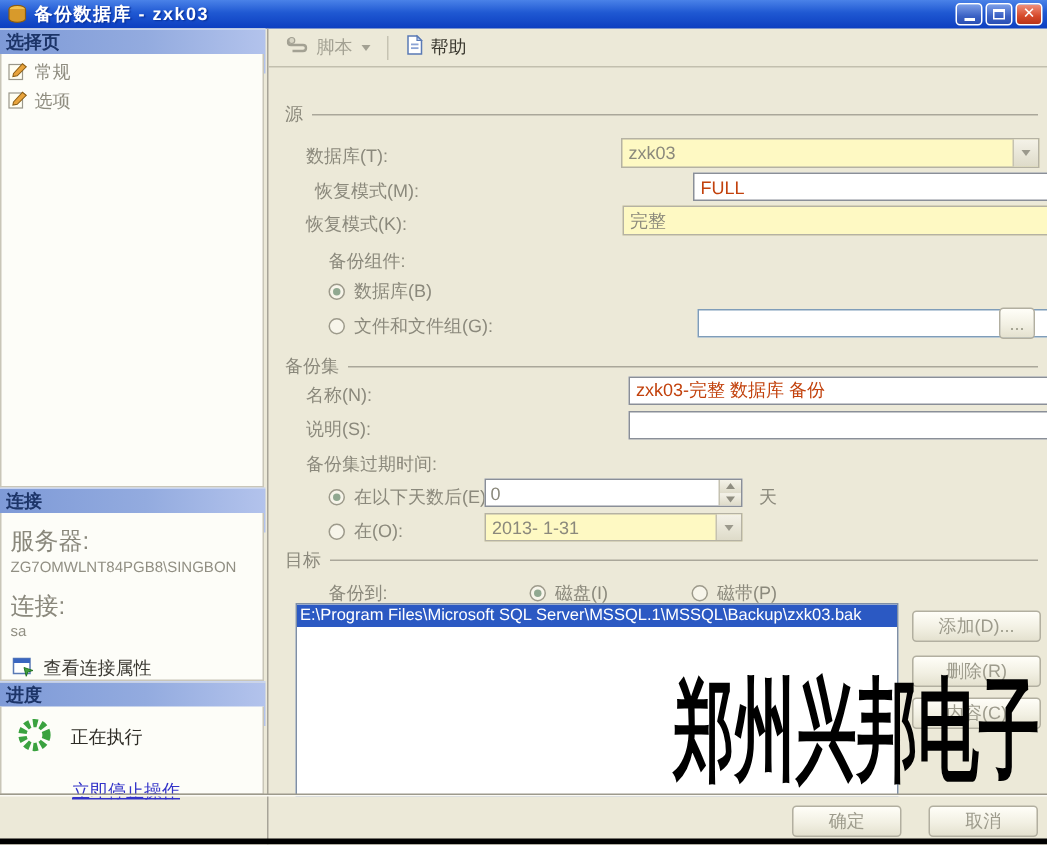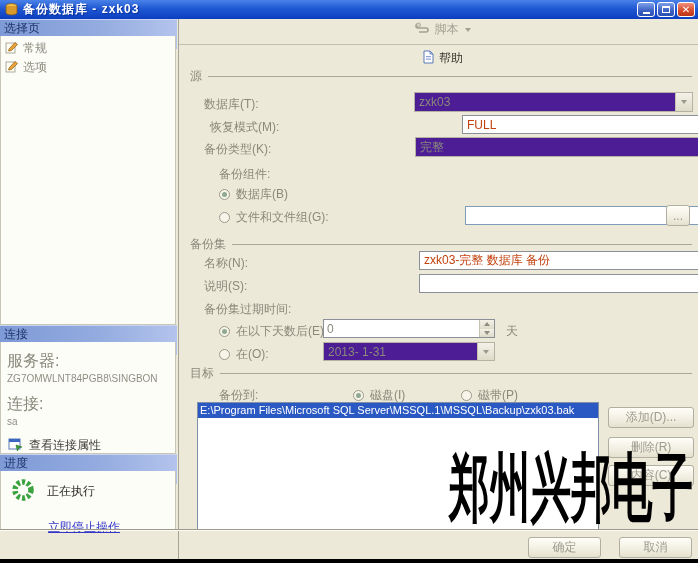--- a/index.html
+++ b/index.html
@@ -27,49 +27,49 @@
     background:linear-gradient(180deg,#7d9fe8 0%,#3b61c4 60%,#2a4fb4 100%); }
   .tb-btn.close { background:linear-gradient(180deg,#f0907c 0%,#d6492a 60%,#b93418 100%); }
   .glyph-min { display:block; width:7px; height:2px; background:#fff; margin-top:7px; }
   .glyph-max { display:block; width:8px; height:7px; border:1px solid #fff; border-top-width:2px; }
 
   
   .sidebar { position:absolute; top:19px; left:0; width:177px; bottom:0; background:#ece9d8; }
   .sec-header {
     position:absolute; left:0; right:0; height:30px;
     background:linear-gradient(90deg,#7e9ad7 0%,#93abdf 55%,#b3c3ec 100%);
-    color:#1c3468; font-weight:normal; font-size:12px; line-height:17px; padding-left:4px;
+    color:#1c3468; font-weight:bold; font-size:12px; line-height:17px; padding-left:4px;
     border-top:1px solid #c8d4f0;
   }
   .side-panel { position:absolute; left:0; right:1px; background:#fdfdf8; border:1px solid #c9c6b8; border-top:none; }
   .page-item { display:flex; align-items:center; gap:4px; padding:1px 2px 1px 4px; color:#8f8d80; }
   .conn-label { color:#8a887c; font-size:16px; margin:0 0 1px 6px; }
   .conn-value { color:#918f83; font-size:10px; margin:0 0 10px 6px; letter-spacing:0; }
   .props-row { display:flex; align-items:center; gap:6px; margin:4px 0 0 7px; color:#3c3a33; }
   .prog-row { display:flex; align-items:center; gap:12px; margin:7px 0 0 10px; color:#2e2c26; }
   .stop-link { margin:14px 0 0 47px; color:#3434c8; text-decoration:underline; display:inline-block; }
 
   
   .main { position:absolute; left:178px; top:19px; right:0; bottom:0; border-left:1px solid #a7a498; }
   .toolbar { position:absolute; top:0; left:0; right:0; height:26px;
-    border-bottom:1px solid #c2bfae; display:flex; align-items:center; padding-left:8px; gap:4px;flex-direction:column; }
+    border-bottom:1px solid #c2bfae; display:flex; align-items:center; padding-left:8px; gap:4px; }
   .tool-btn { display:flex; align-items:center; gap:4px; padding:2px 4px; border-radius:2px; }
   .tool-btn.disabled { color:#a3a193; }
   .tool-sep { width:1px; height:16px; background:#c6c3b2; margin:0 3px; }
   .chev { width:0; height:0; border-left:3px solid transparent; border-right:3px solid transparent;
     border-top:4px solid #a3a193; margin-left:2px; }
 
   .content { position:absolute; top:27px; left:0; right:0; bottom:0; }
 
   .group { position:absolute; display:flex; align-items:center; gap:6px; color:#8b897c; }
   .gline { flex:1; border-top:1px solid #aaa79a; height:0; }
 
   .flabel { position:absolute; color:#8b897c; white-space:nowrap; }
 
-  .combo { position:absolute; height:20px; background:#4c1d95; border:1px solid #b5b2a3;
+  .combo { position:absolute; height:20px; background:#fef9c3; border:1px solid #b5b2a3;
     color:#8b897c; display:flex; align-items:center; }
   .combo .cval { flex:1; padding:0 4px; overflow:hidden; white-space:nowrap; }
   .combo .cbtn { width:17px; height:100%; border-left:1px solid #c5c2b1;
     background:linear-gradient(180deg,#f4f2e8,#dedbc9); display:flex; align-items:center; justify-content:center; }
   .combo .cbtn .chev { margin:0; border-top-color:#9b998c; }
 
   .tbox { position:absolute; height:19px; background:#fff; border:1px solid #8a8f98;
     color:#c2410c; font-size:12px; padding:1px 4px; font-family:inherit;margin-left:47px; }
   input.tbox { outline:none; }
 
@@ -225,21 +225,21 @@
       <div class="combo" style="left:235px; top:46px; width:279px;">
         <span class="cval">zxk03</span>
         <span class="cbtn">
             <span class="chev"></span>
           </span>
       </div>
 
       <span class="flabel" style="left:31px; top:73px;">恢复模式(M):</span>
       <input class="tbox" style="left: 236px; top: 69px; width: 278px;" readonly="" value="FULL">
 
-      <span class="flabel" style="left:25px; top:95px;">备份类型(K):</span>
+      <span class="flabel" style="left:25px; top:95px;">恢复模式(K):</span>
       <div class="combo" style="left:236px; top:91px; width:334px;">
         <span class="cval">完整</span>
         <span class="cbtn">
             <span class="chev"></span>
           </span>
       </div>
 
       <span class="flabel" style="left:40px; top:120px;">备份组件:</span>
 
       <div class="radio-row" style="left:40px; top:140px;">

